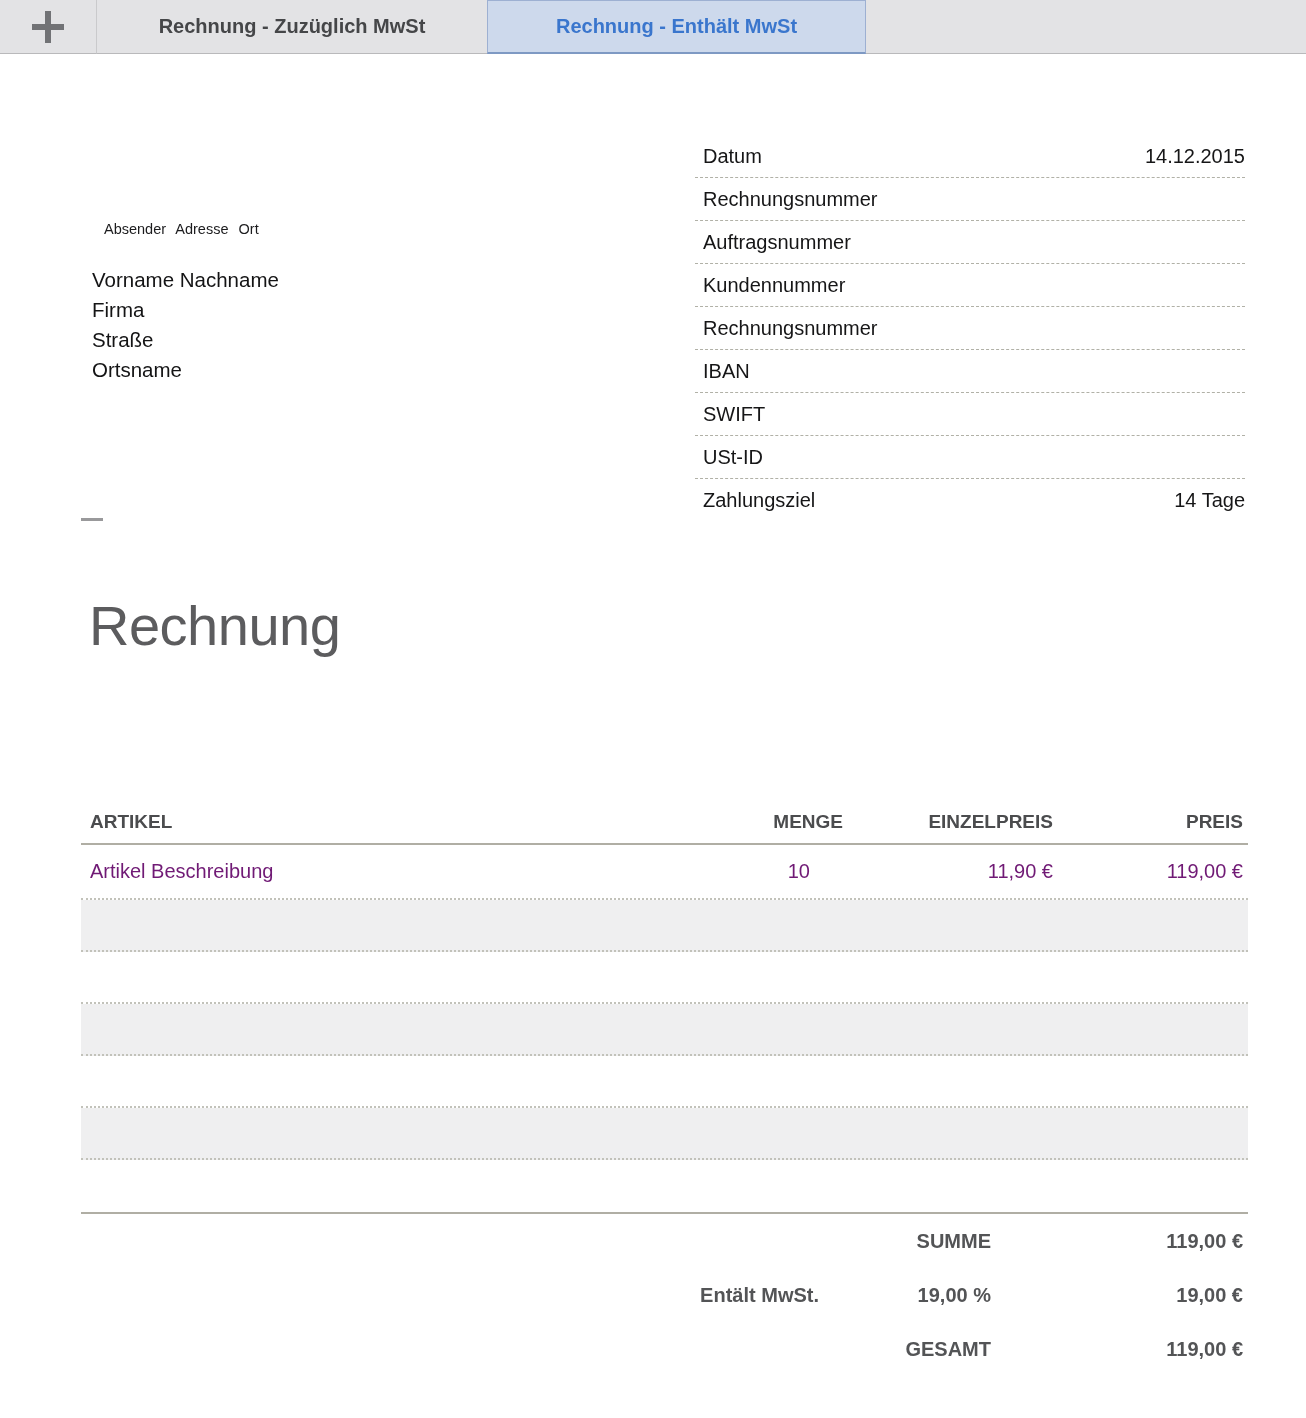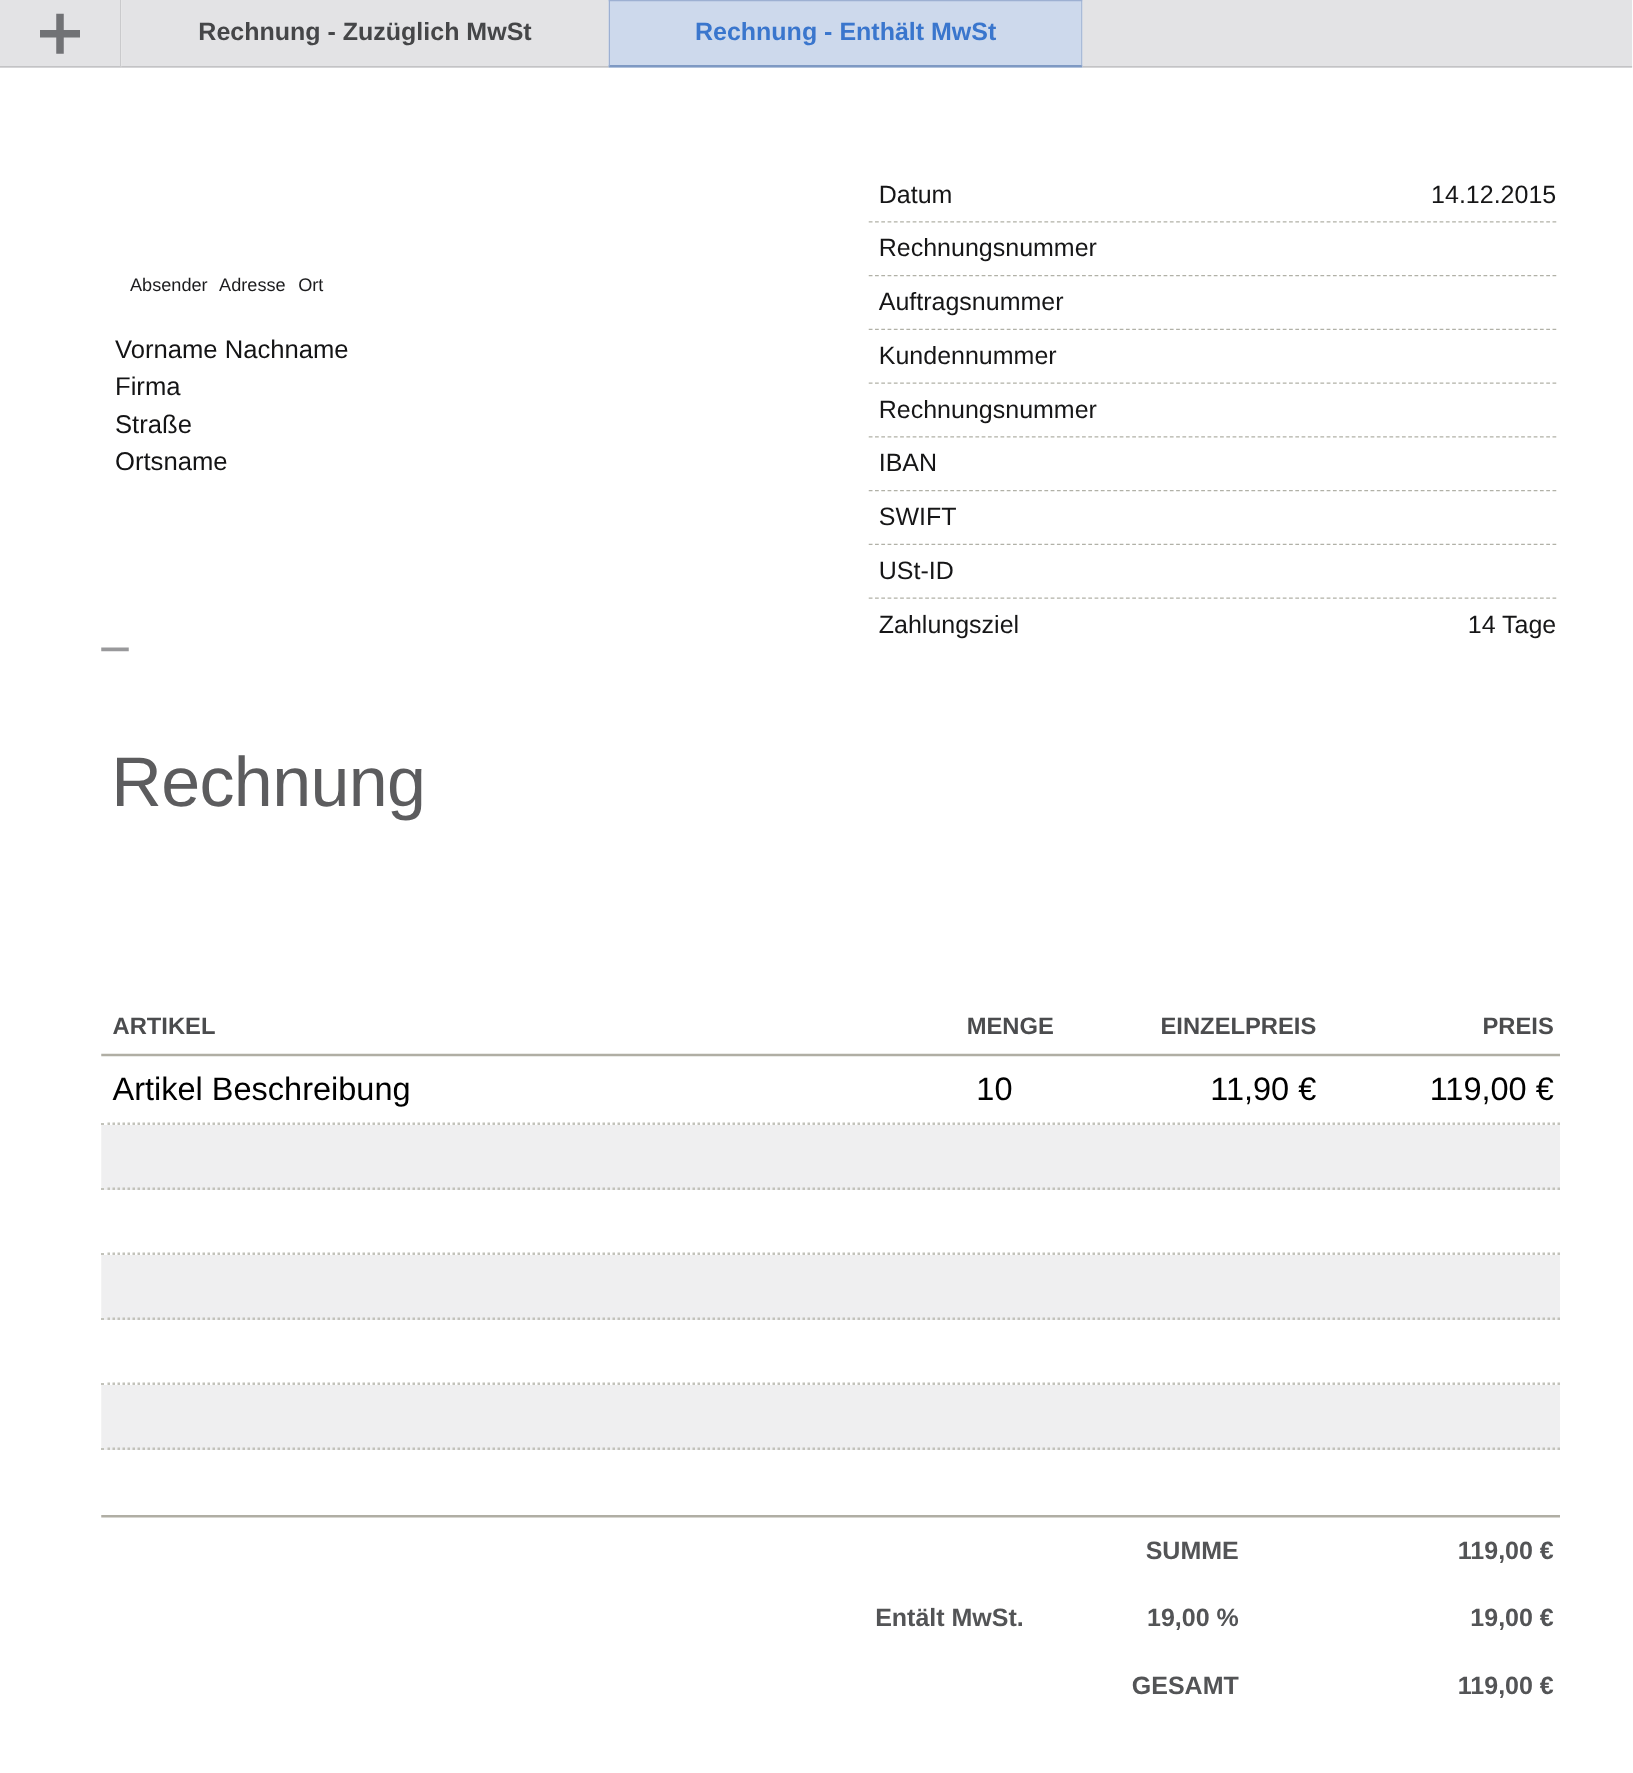--- a/index.html
+++ b/index.html
@@ -43,21 +43,21 @@
 
   
   .items { position:absolute; left:81px; top:800px; width:1167px; border-bottom:2px solid #b0aea4; }
   .items-header { display:grid; grid-template-columns:1fr 160px 210px 190px; height:45px;
                   align-items:center; border-bottom:2px solid #b0aea4; }
   .hcell { font-size:19px; font-weight:bold; color:#4b4c4e; }
   .hcell.first { padding-left:9px; text-align:left; }
   .hcell.num { text-align:right; padding-right:5px; }
   .item-row { display:grid; grid-template-columns:1fr 160px 210px 190px; height:55px;
               align-items:center; border-bottom:2px dotted #c2c2ba; }
-  .ccell { font-size:26px; color:#000000; }
+  .ccell { font-size:20px; color:#701a75; }
   .ccell.first { padding-left:9px; }
   .ccell.num { text-align:right; padding-right:5px; }
   .ccell.qty { text-align:right; padding-right:38px; }
   .empty-row { height:52px; border-bottom:2px dotted #c2c2ba; }
   .empty-row.shade { background:#efeff0; }
   .empty-row:last-child { border-bottom:none; }
 
   
   .summary { position:absolute; left:81px; top:1214px; width:1167px; }
   .srow { display:grid; grid-template-columns:1fr 148px 233px; height:54px; align-items:center;gap:24px; }

